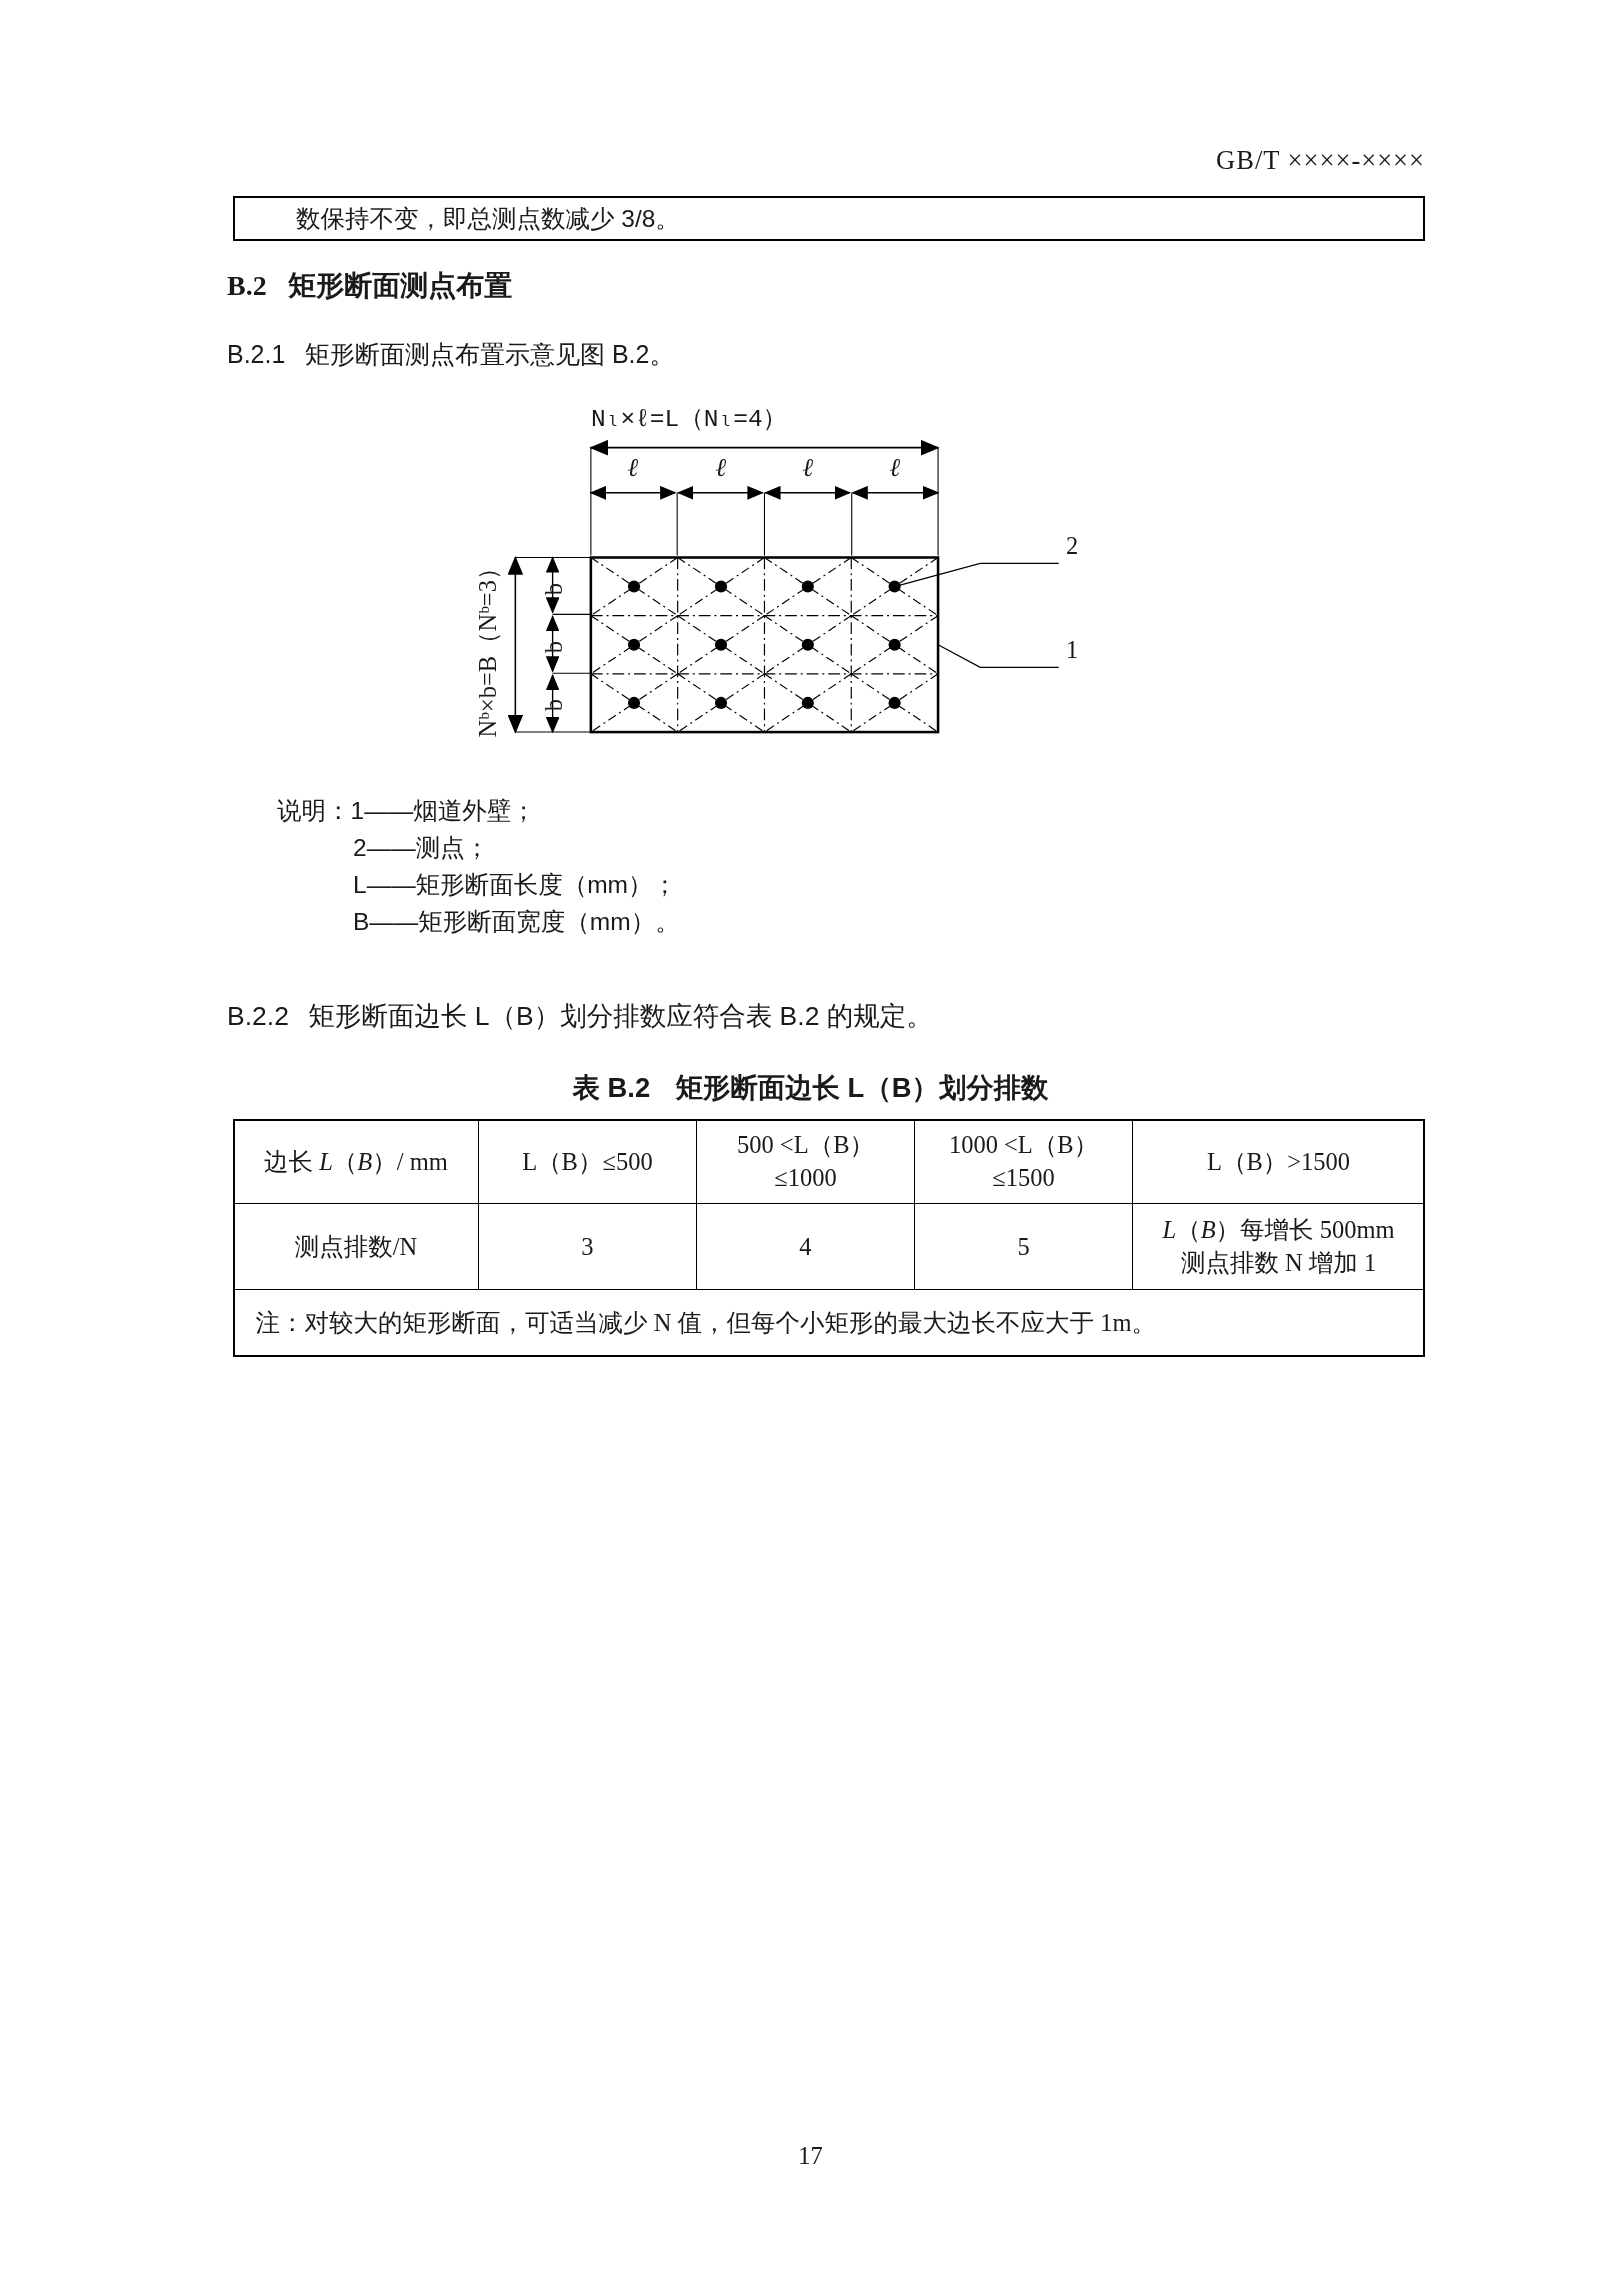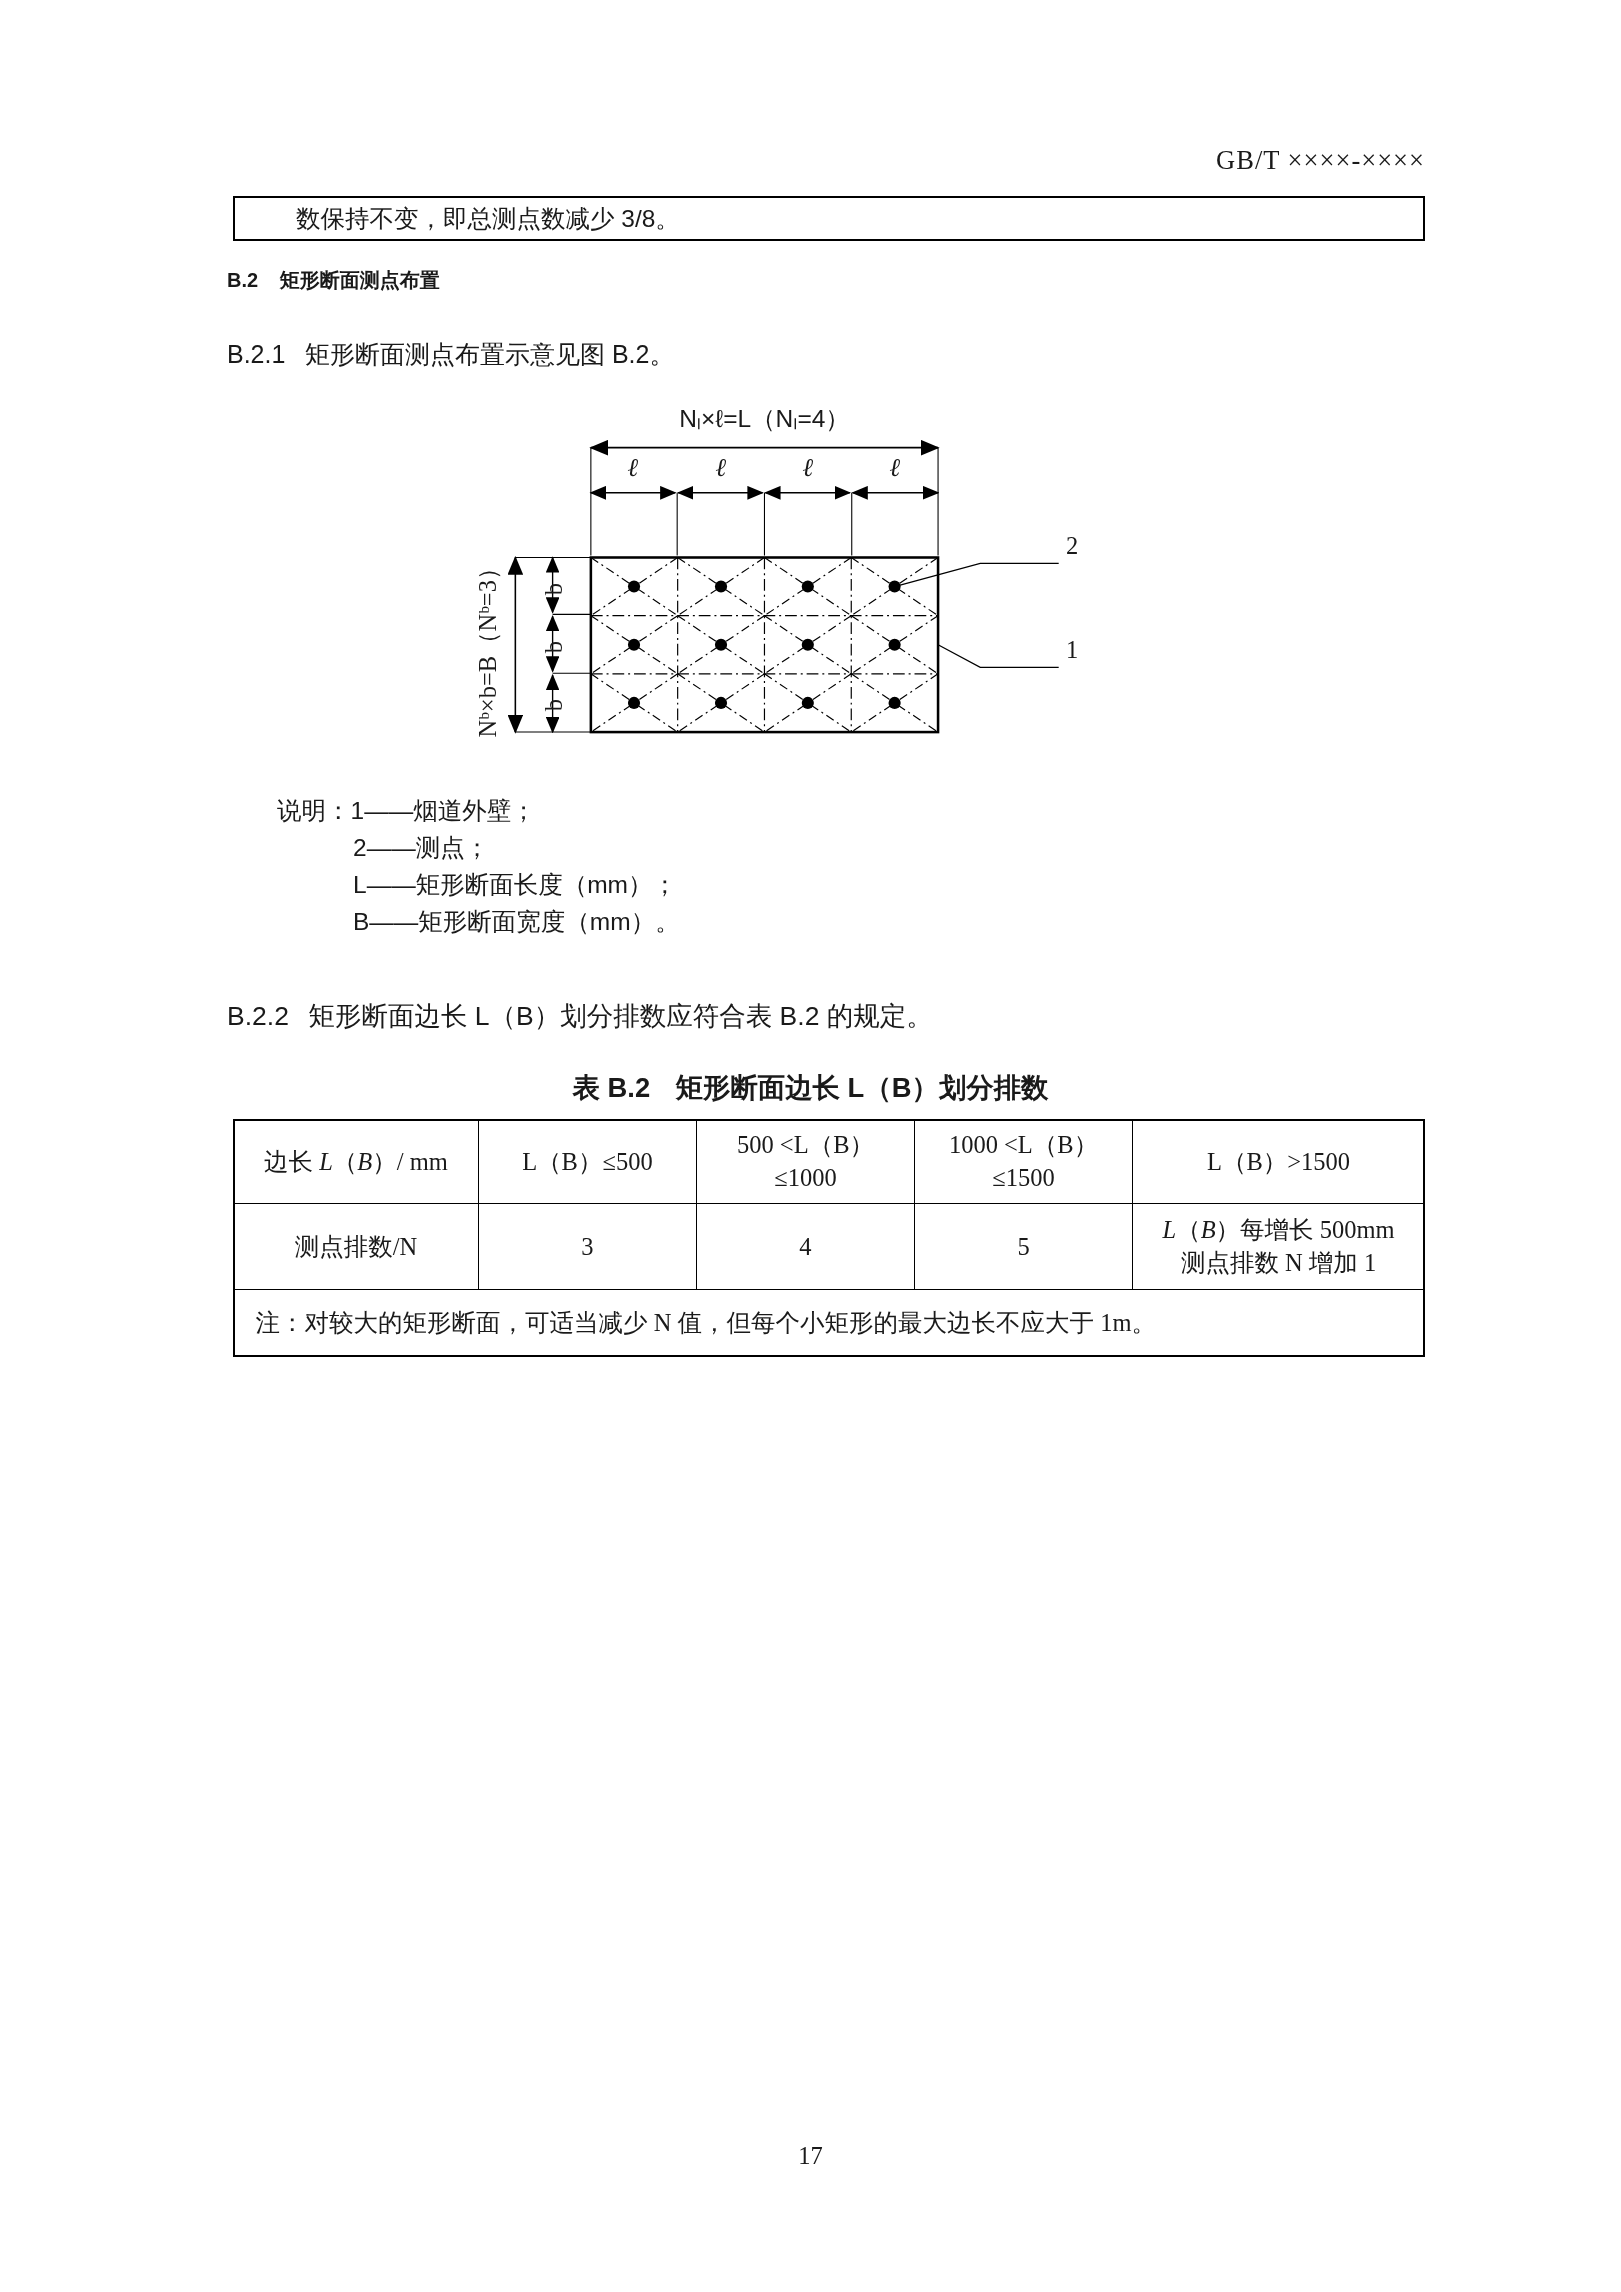--- a/index.html
+++ b/index.html
@@ -49,23 +49,23 @@
     font-size: 24.5px;
     white-space: nowrap;
     font-family: "Liberation Sans", "DejaVu Sans", sans-serif;
   }
 
   
   .h2 {
     position: absolute;
     left: 227px;
     top: 267px;
-    font-size: 20px;
+    font-size: 28px;
     font-weight: bold;
-    font-family: Liberation Sans, sans-serif;
+    font-family: Liberation Serif, serif;
     white-space: nowrap;
   }
   .h2 .num { margin-right: 21.6px; }
 
   .para-b21 {
     position: absolute;
     left: 227px;
     top: 338px;
     font-size: 25px;
     white-space: nowrap;
@@ -302,21 +302,21 @@
       <g stroke="#000" stroke-width="1.3" fill="none">
         <path d="M472.7,213.6 L560,190 L640,190"></path>
       </g>
 
       <g stroke="#000" stroke-width="1.3" fill="none">
         <path d="M517,273 L560,296 L640,296"></path>
       </g>
     </svg>
 
     <div style="position:absolute; left:0; top:0; width:765px; height:412px; pointer-events:none;">
-      <div style="position:absolute; left:160px; top:23.5px; width:347px; text-align:center; font-size:24.5px; font-family:Liberation Sans, sans-serif; white-space:nowrap;">Nₗ×ℓ=L（Nₗ=4）</div>
+      <div style="position:absolute; left:160px; top:23.5px; width:347px; text-align:left; font-size:24.5px; font-family:Liberation Mono, monospace; white-space:nowrap;">Nₗ×ℓ=L（Nₗ=4）</div>
 
       <div style="position:absolute; left:-47px; top:253px; width:206px; text-align:center; font-size:24.5px; font-family:'Liberation Serif','DejaVu Serif',serif; white-space:nowrap; transform:rotate(-90deg); transform-origin:center;">Nᵇ×b=B（Nᵇ=3）</div>
 
       <div style="position:absolute; left:179px; top:76px; width:45px; text-align:center; font-size:25.5px; font-style:italic; font-family:'Liberation Serif','DejaVu Serif',serif;">ℓ</div>
       <div style="position:absolute; left:267px; top:76px; width:45px; text-align:center; font-size:25.5px; font-style:italic; font-family:'Liberation Serif','DejaVu Serif',serif;">ℓ</div>
       <div style="position:absolute; left:354px; top:76px; width:45px; text-align:center; font-size:25.5px; font-style:italic; font-family:'Liberation Serif','DejaVu Serif',serif;">ℓ</div>
       <div style="position:absolute; left:441px; top:76px; width:45px; text-align:center; font-size:25.5px; font-style:italic; font-family:'Liberation Serif','DejaVu Serif',serif;">ℓ</div>
 
       <div style="position:absolute; left:111px; top:198px; width:23.5px; text-align:center; font-size:24.5px; font-family:'Liberation Serif','DejaVu Serif',serif; transform:rotate(-90deg); transform-origin:center;">b</div>
       <div style="position:absolute; left:111px; top:256px; width:23.5px; text-align:center; font-size:24.5px; font-family:'Liberation Serif','DejaVu Serif',serif; transform:rotate(-90deg); transform-origin:center;">b</div>

